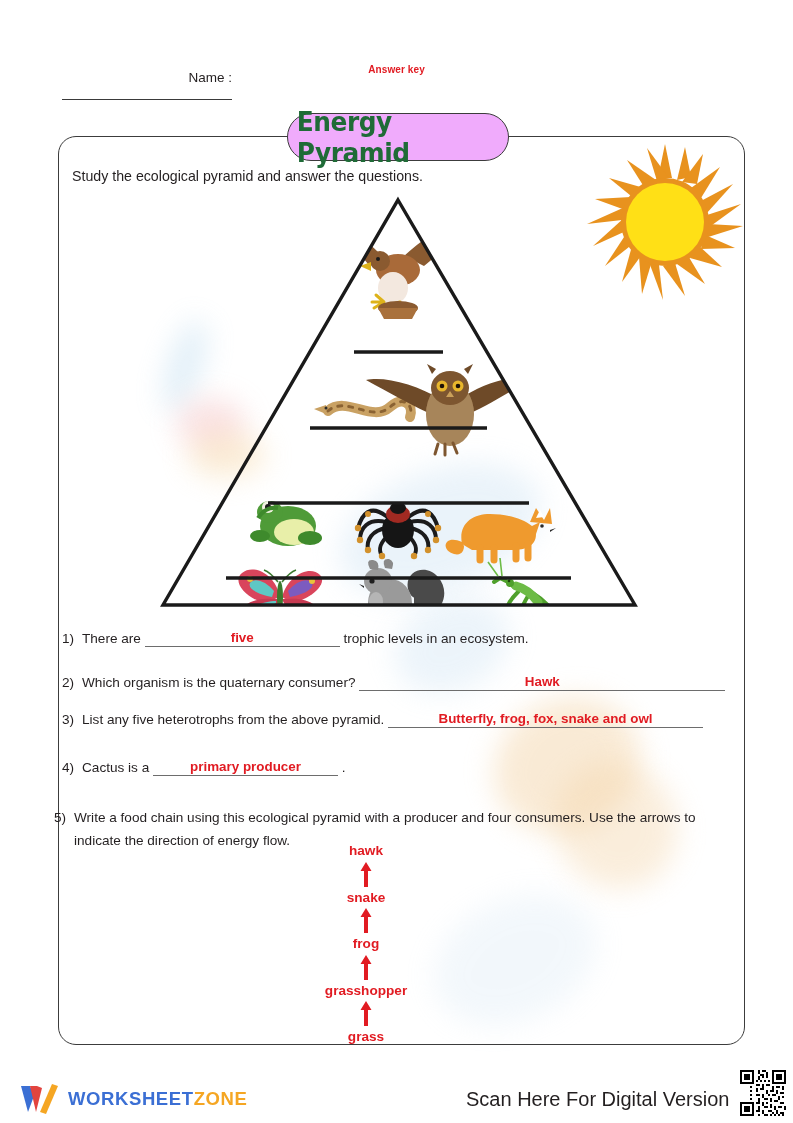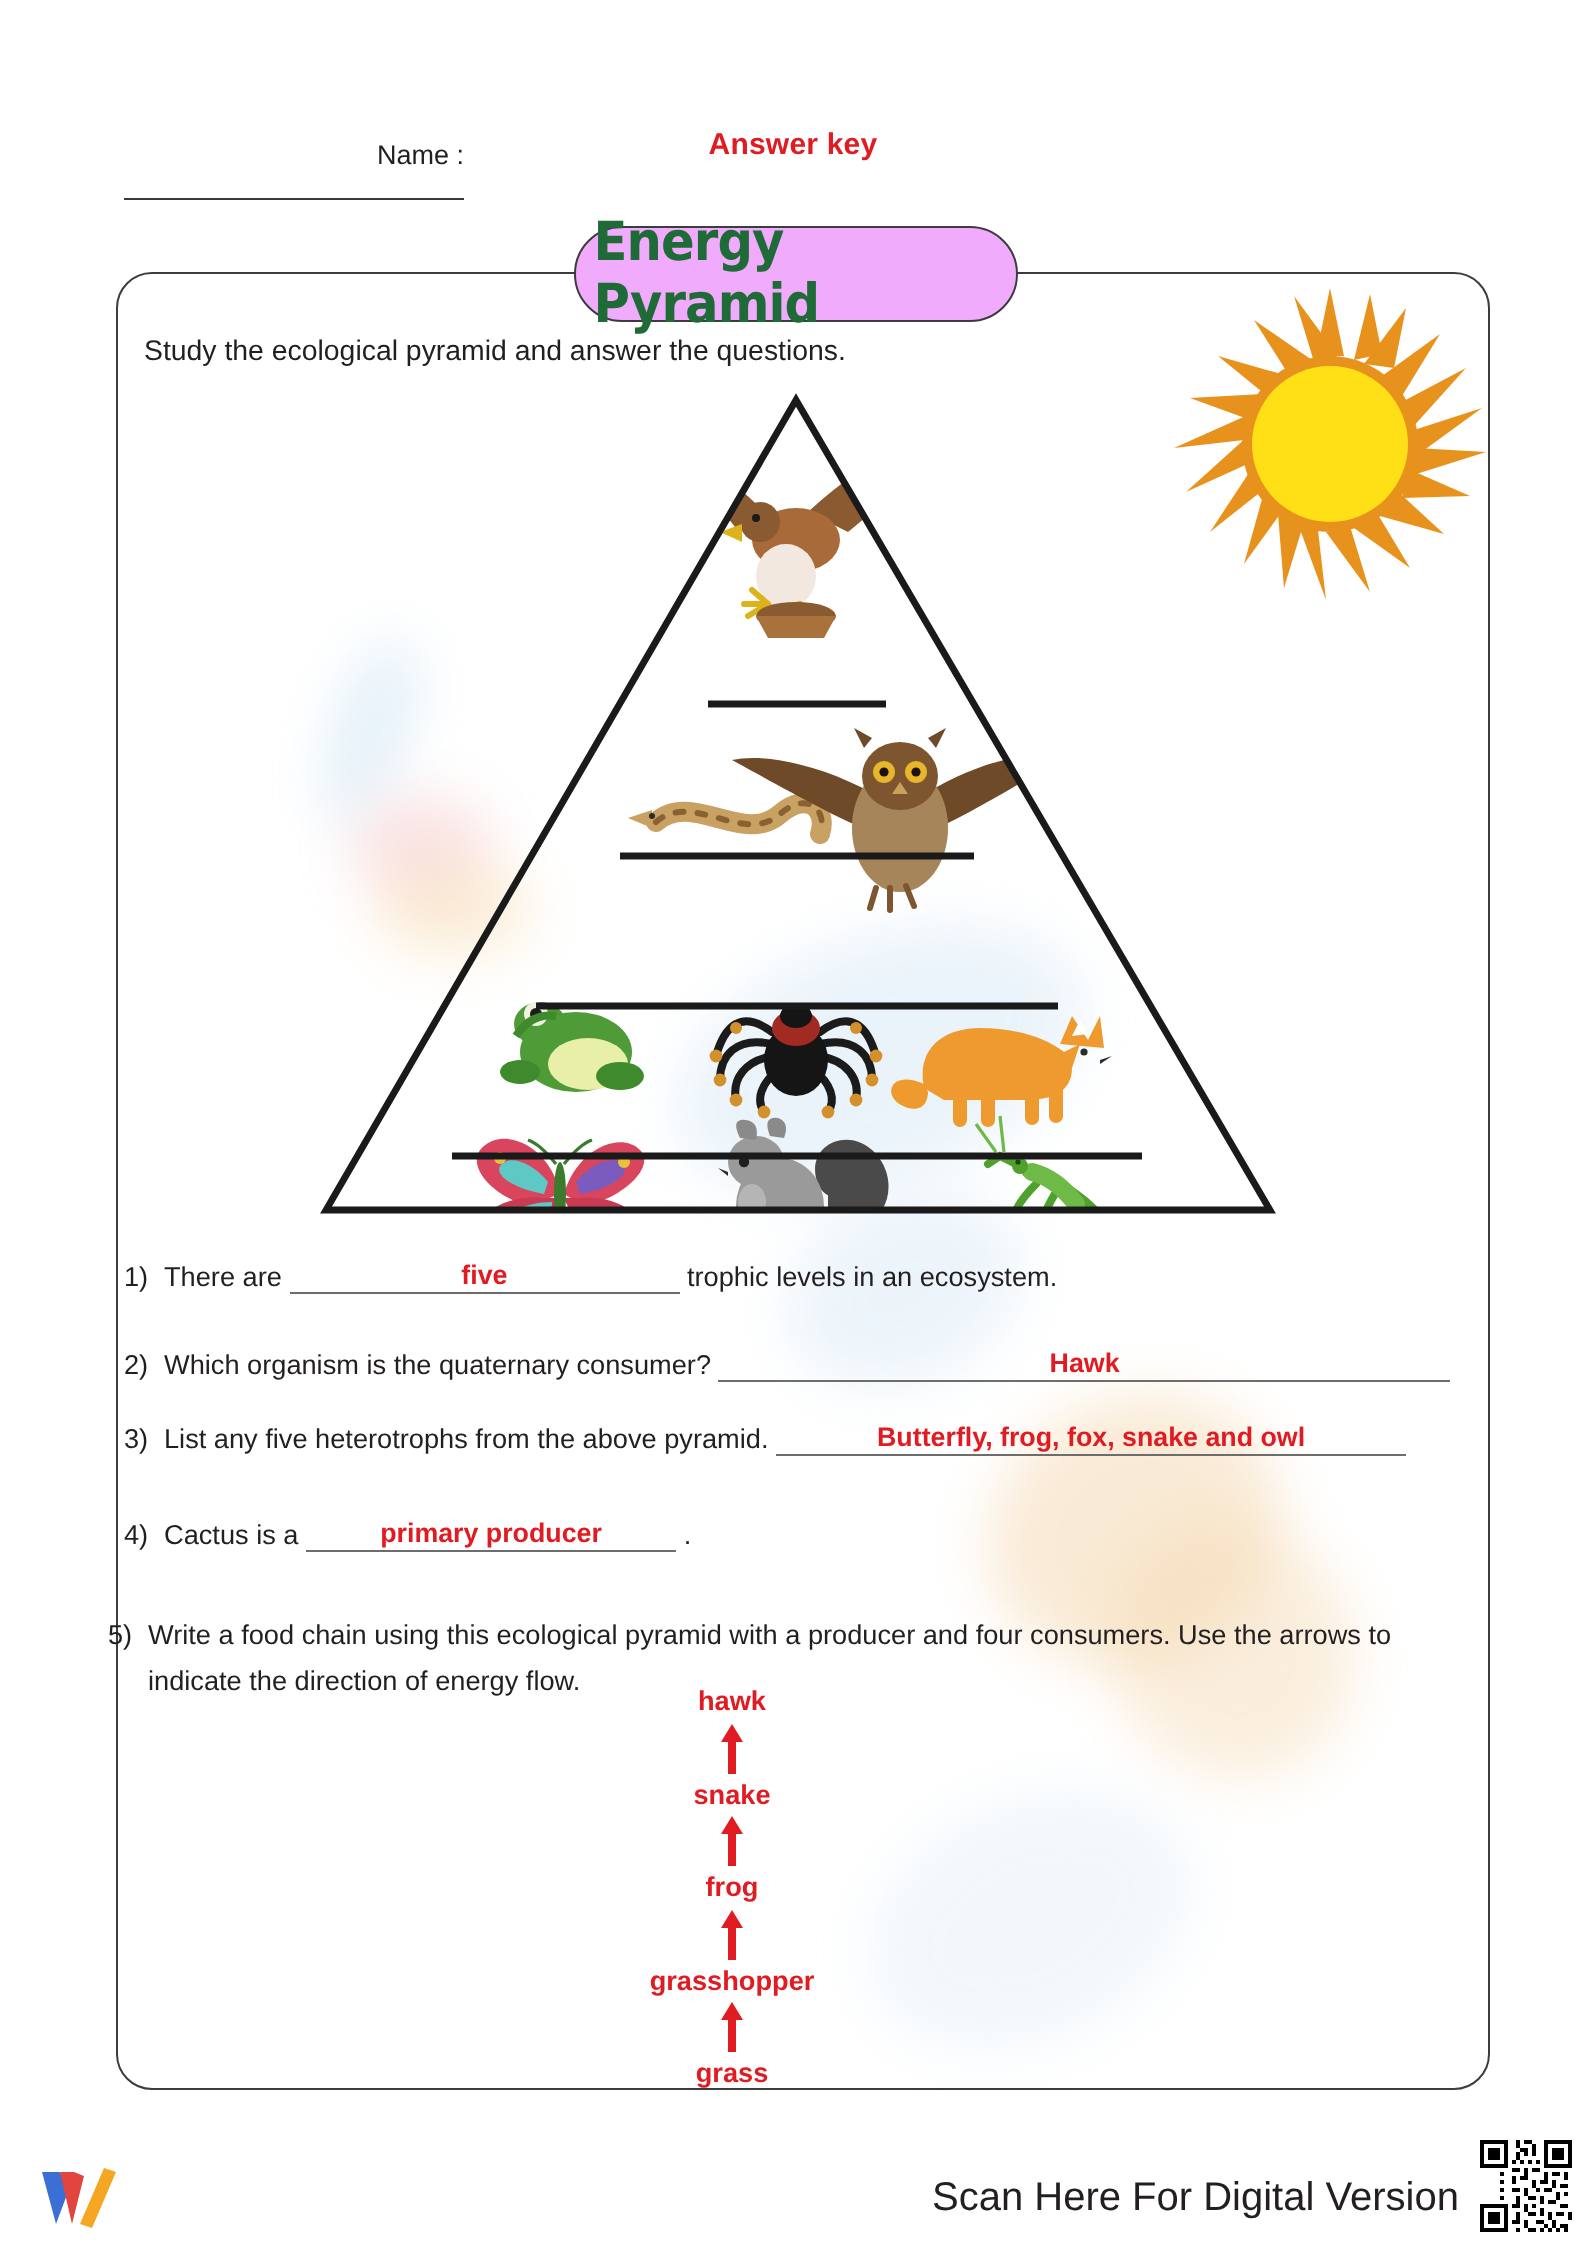--- a/index.html
+++ b/index.html
@@ -46,21 +46,21 @@
     width: 170px;
     border-bottom: 1.4px solid #3a3a3a;
     margin-left: 4px;
     height: 14px;
   }
   .answer-key {
     position: absolute;
     left: 0; top: 64px;
     width: 793px;
     text-align: center;
-    font-size: 15px;
+    font-size: 10px;
     font-weight: bold;
     color: #e11b22;
     letter-spacing: .1px;
   }
 
   
   .card {
     position: absolute;
     left: 58px; top: 136px;
     width: 687px; height: 909px;
@@ -505,20 +505,23 @@
   </svg>
   <div class="chain-item">grass</div>
 </div>
 
 <div class="footer-logo">
   <svg class="logo-mark" viewBox="0 0 44 34">
     <path d="M3,4 L10,30 L16,14 L12,4 Z" fill="#3b6fd4"></path>
     <path d="M12,4 L18,30 L24,6 L19,4 Z" fill="#e2443f"></path>
     <path d="M34,2 L40,4 L28,32 L22,30 Z" fill="#f5a623"></path>
   </svg>
+  <span class="logo-text">
+    <span class="logo-worksheet">WORKSHEET</span><span class="logo-zone">ZONE</span>
+  </span>
 </div>
 
 <div class="scan-text">Scan Here For Digital Version</div>
 
 <svg class="qr" viewBox="0 0 25 25" shape-rendering="crispEdges">
   <rect width="25" height="25" fill="#ffffff"></rect>
   <g fill="#000000">
 
     <path d="M1,1 h7 v7 h-7 Z M2,2 v5 h5 v-5 Z"></path>
     <rect x="3" y="3" width="3" height="3"></rect>

